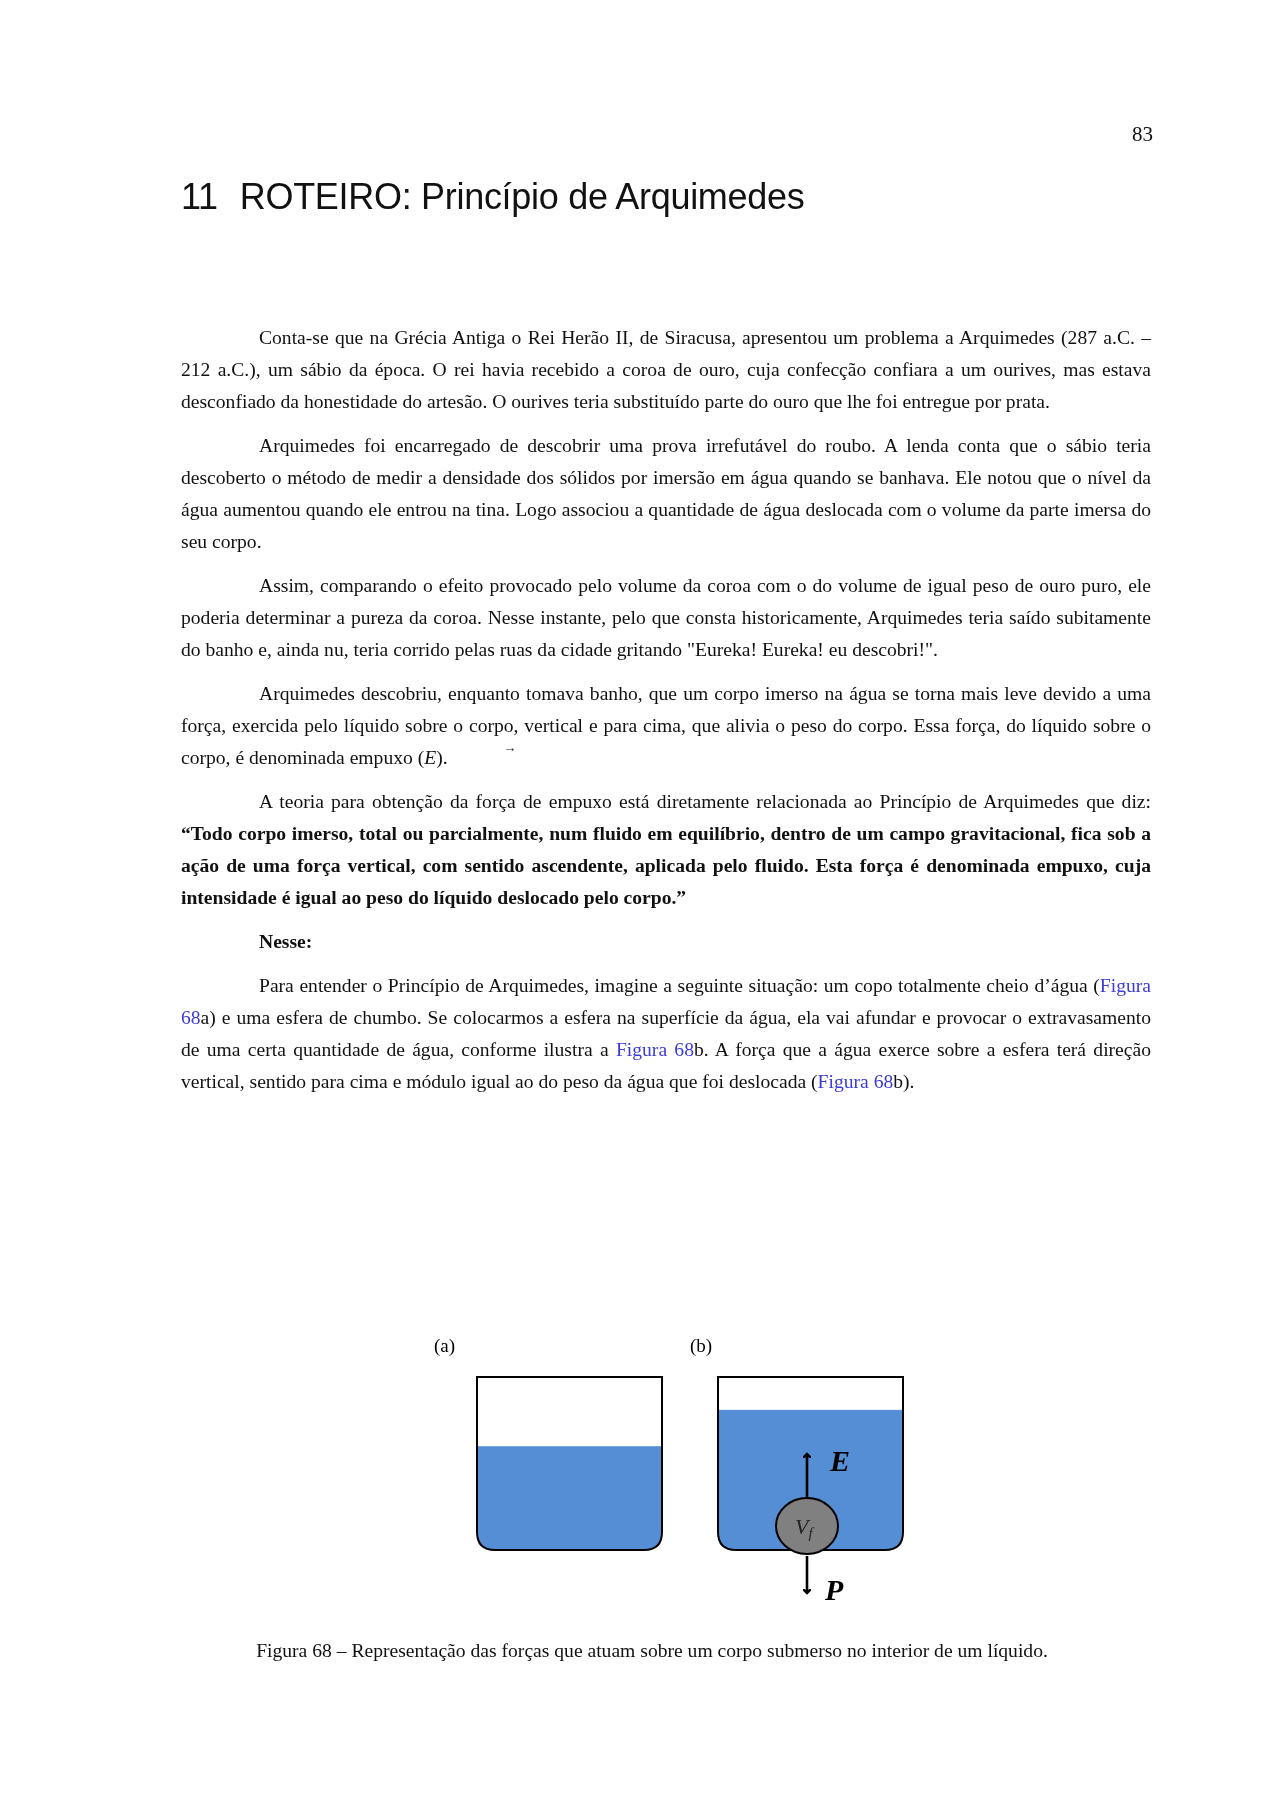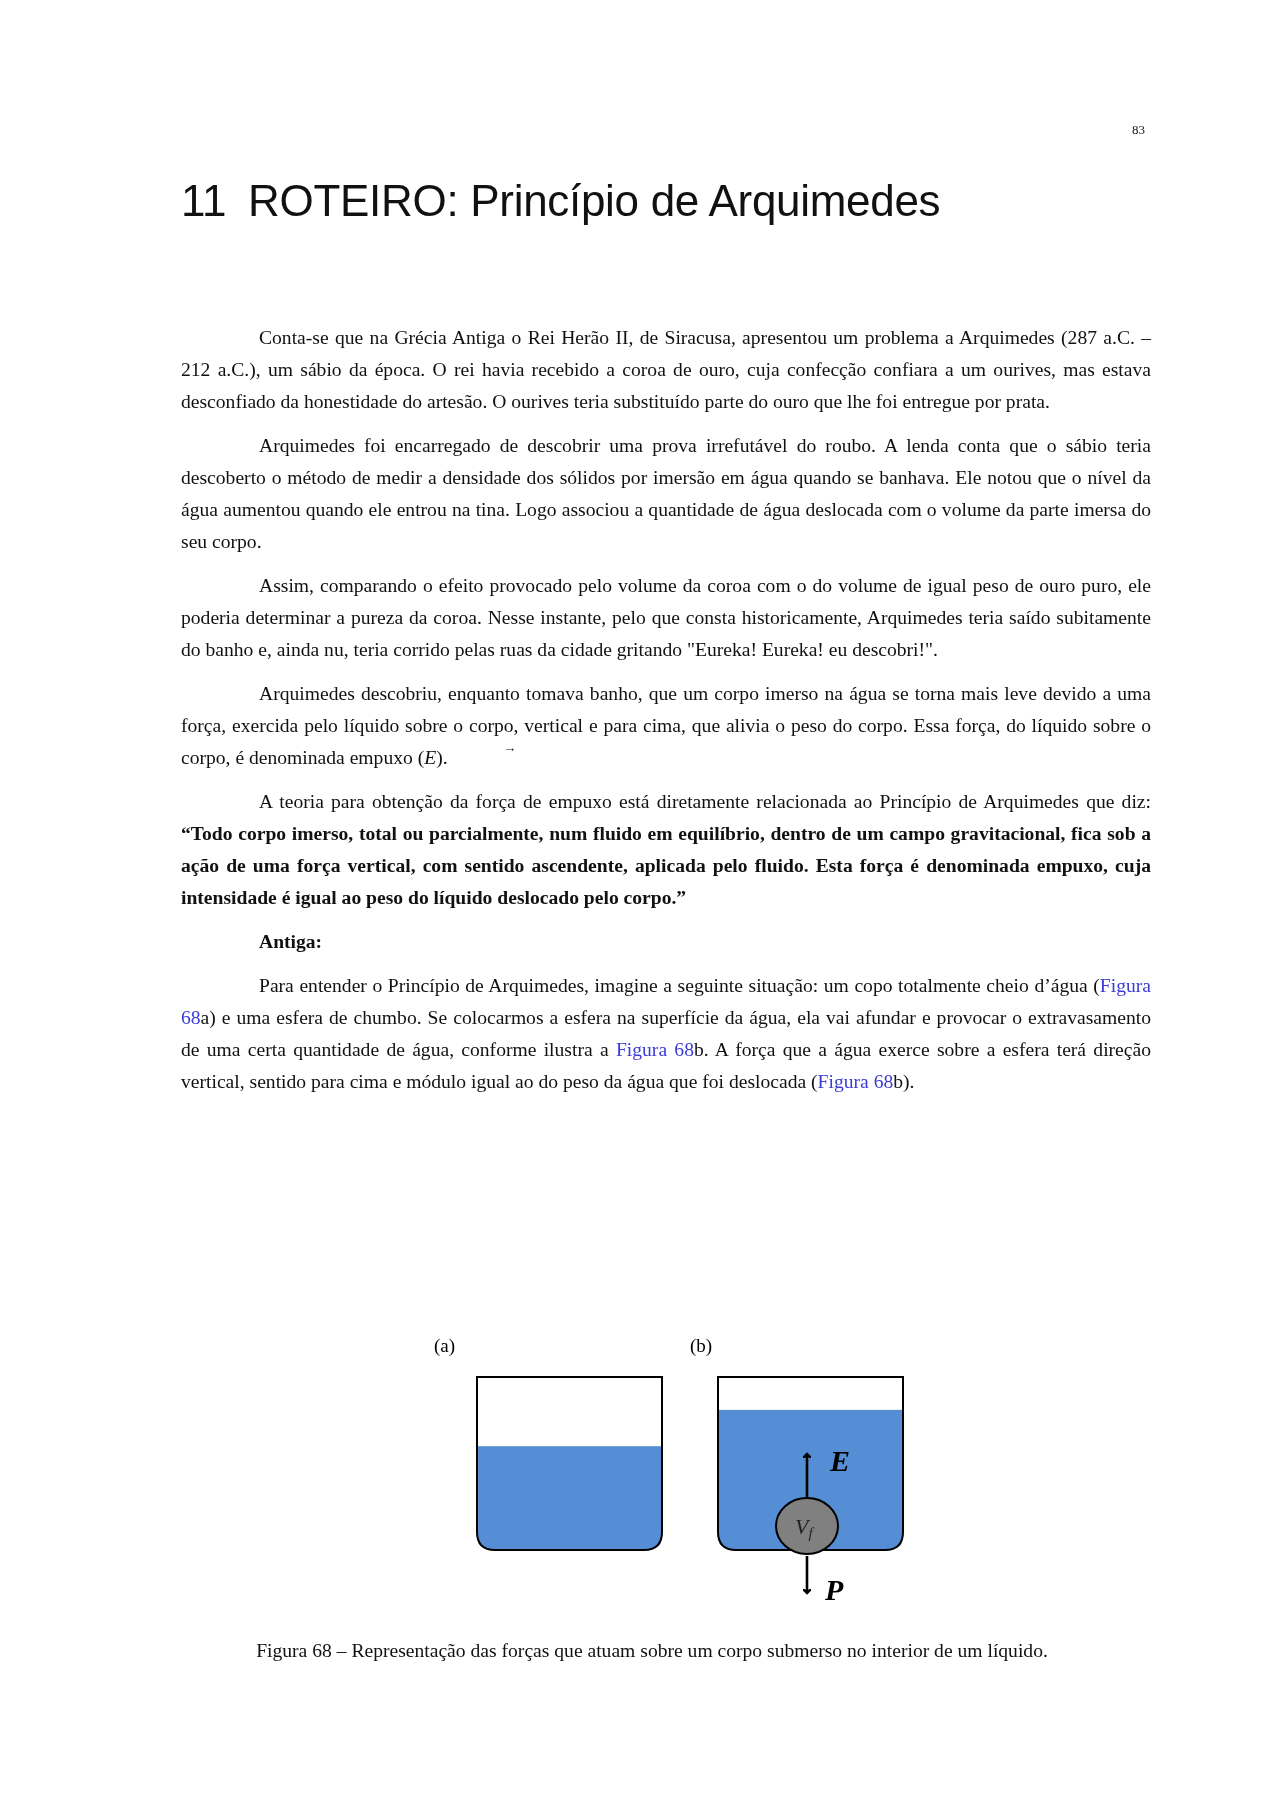--- a/index.html
+++ b/index.html
@@ -1,22 +1,22 @@
 <!DOCTYPE html>
 <html><head>
 <meta charset="utf-8">
 <style>
   html, body { margin: 0; padding: 0; background: #ffffff; }
   body { width: 1280px; height: 1811px; position: relative; overflow: hidden;
          font-family: "DejaVu Serif", "Liberation Serif", serif; color: #111; }
-  .page-number { position: absolute; top: 122px; left: 1132px; font-size: 13px;
+  .page-number { position: absolute; top: 122px; left: 1132px; font-size: 21px;
                  font-family: "Liberation Serif", serif; }
   .chapter-title { position: absolute; top: 176px; left: 181px; margin: 0;
                    font-family: "Liberation Sans", sans-serif; font-weight: normal;
-                   font-size: 44px; letter-spacing: -0.3px; color: #111; }
+                   font-size: 36px; letter-spacing: -0.3px; color: #111; }
   .chapter-title .num { margin-right: 22px; }
   .body-text { position: absolute; left: 181px; width: 970px; top: 322px;
                font-family: "Liberation Serif", serif; font-size: 19.6px;
                line-height: 32px; text-align: justify; }
   .body-text p { margin: 0 0 12px 0; text-indent: 78px; }
   .quote { font-weight: bold; }
   .link { color: #3b3bd6; }
   .section-label { font-weight: bold; }
   .vec { position: relative; font-style: italic; }
   .vec::before { content: "\2192"; position: absolute; top: -15px; left: 1px;
@@ -32,21 +32,21 @@
 <div class="page-number">83</div>
 
 <h1 class="chapter-title"><span class="num">11</span><span>ROTEIRO: Princípio de Arquimedes</span></h1>
 
 <div class="body-text">
   <p>Conta-se que na Grécia Antiga o Rei Herão II, de Siracusa, apresentou um problema a Arquimedes (287 a.C. – 212 a.C.), um sábio da época. O rei havia recebido a coroa de ouro, cuja confecção confiara a um ourives, mas estava desconfiado da honestidade do artesão. O ourives teria substituído parte do ouro que lhe foi entregue por prata.</p>
   <p>Arquimedes foi encarregado de descobrir uma prova irrefutável do roubo. A lenda conta que o sábio teria descoberto o método de medir a densidade dos sólidos por imersão em água quando se banhava. Ele notou que o nível da água aumentou quando ele entrou na tina. Logo associou a quantidade de água deslocada com o volume da parte imersa do seu corpo.</p>
   <p>Assim, comparando o efeito provocado pelo volume da coroa com o do volume de igual peso de ouro puro, ele poderia determinar a pureza da coroa. Nesse instante, pelo que consta historicamente, Arquimedes teria saído subitamente do banho e, ainda nu, teria corrido pelas ruas da cidade gritando "Eureka! Eureka! eu descobri!".</p>
   <p><span>Arquimedes descobriu, enquanto tomava banho, que um corpo imerso na água se torna mais leve devido a uma força, exercida pelo líquido sobre o corpo, vertical e para cima, que alivia o peso do corpo. Essa força, do líquido sobre o corpo, é denominada empuxo (</span><span class="vec">E</span><span>).</span></p>
   <p><span>A teoria para obtenção da força de empuxo está diretamente relacionada ao Princípio de Arquimedes que diz: </span><span class="quote">“Todo corpo imerso, total ou parcialmente, num fluido em equilíbrio, dentro de um campo gravitacional, fica sob a ação de uma força vertical, com sentido ascendente, aplicada pelo fluido. Esta força é denominada empuxo, cuja intensidade é igual ao peso do líquido deslocado pelo corpo.”</span></p>
-  <p class="section-label">Antiga:</p>
+  <p class="section-label">Nesse:</p>
   <p><span>Para entender o Princípio de Arquimedes, imagine a seguinte situação: um copo totalmente cheio d’água (</span><a class="link" style="color: rgb(59, 59, 214);">Figura 68</a><span>a) e uma esfera de chumbo. Se colocarmos a esfera na superfície da água, ela vai afundar e provocar o extravasamento de uma certa quantidade de água, conforme ilustra a </span><a class="link" style="color: rgb(59, 59, 214);">Figura 68</a><span>b. A força que a água exerce sobre a esfera terá direção vertical, sentido para cima e módulo igual ao do peso da água que foi deslocada (</span><a class="link" style="color: rgb(59, 59, 214);">Figura 68</a><span>b).</span></p>
 </div>
 
 <div class="figure">
   <svg width="480" height="280" viewBox="0 0 480 280">
     <defs>
       <marker id="arrowhead" markerWidth="8" markerHeight="8" refX="4" refY="4" orient="auto" markerUnits="userSpaceOnUse">
         <path d="M0,0 L4,4 L0,8" fill="none" stroke="#000" stroke-width="2.6"></path>
       </marker>
       <clipPath id="clipA">

